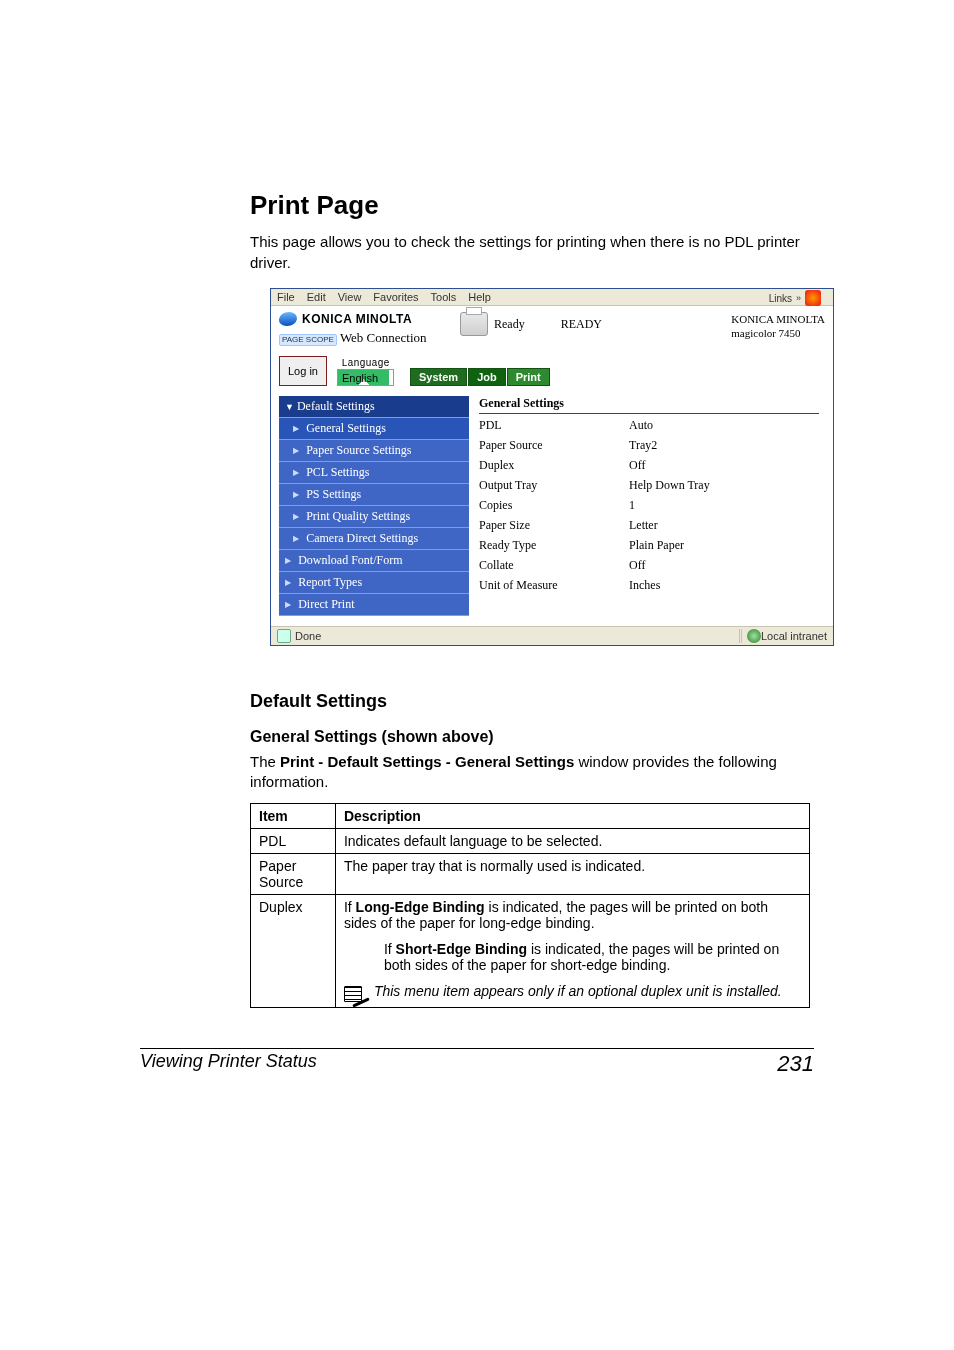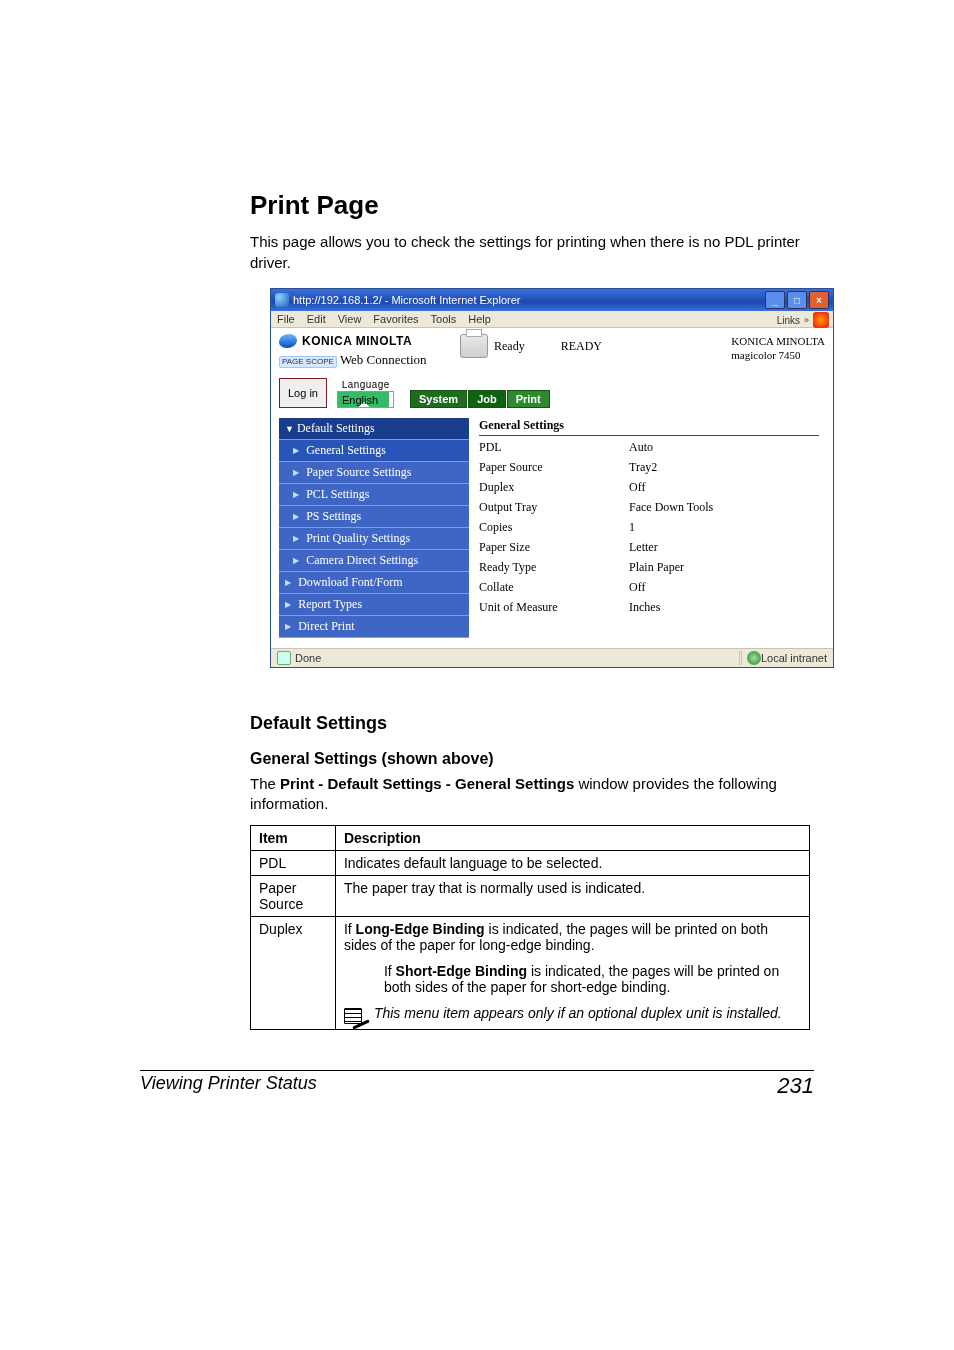--- a/index.html
+++ b/index.html
@@ -61,21 +61,21 @@
     background: #ece9d8;
     padding: 2px 6px;
     display: flex;
     gap: 12px;
     font-size: 11px;
     color: #333;
     border-bottom: 1px solid #c9c3b1;
     position: relative;
   }
   .menubar-right {
-    position: absolute; right: 4px; top: 1px;
+    position: absolute; right: 12px; top: 1px;
     display: flex; align-items: center; gap: 4px;
     color: #333; font-size: 10px;
   }
   .menubar-right .chev { font-size: 9px; }
   .ie-flag { width:16px;height:16px;background:radial-gradient(circle,#f90,#e11);border-radius:3px;}
   .content-area { background: #fff; padding: 6px 8px 10px 8px; }
 
   .header-row { display: flex; align-items: flex-start; gap: 21px; }
   .brand-col { width: 160px; }
   .brand-line { display: flex; align-items: center; gap: 5px; margin-bottom: 4px; }
@@ -223,31 +223,20 @@
 </style>
 </head>
 <body>
 
 <div class="page">
 
   <h1 class="page-heading">Print Page</h1>
   <p class="intro">This page allows you to check the settings for printing when there is no PDL printer driver.</p>
 
   <div class="browser">
-    <div class="titlebar">
-      <div class="titlebar-left">
-        <span class="ie-icon"></span>
-        <span class="titlebar-title">http://192.168.1.2/ - Microsoft Internet Explorer</span>
-      </div>
-      <div class="win-buttons">
-        <span class="win-btn win-min">_</span>
-        <span class="win-btn win-max">□</span>
-        <span class="win-btn win-close">×</span>
-      </div>
-    </div>
 
     <div class="menubar">
       <span class="menu-item">File</span>
       <span class="menu-item">Edit</span>
       <span class="menu-item">View</span>
       <span class="menu-item">Favorites</span>
       <span class="menu-item">Tools</span>
       <span class="menu-item">Help</span>
       <span class="menubar-right">
         <span>Links</span>
@@ -311,21 +300,21 @@
         <div class="settings-panel">
           <div class="settings-title">General Settings</div>
           <div class="settings-grid">
             <div>PDL</div>
             <div>Auto</div>
             <div>Paper Source</div>
             <div>Tray2</div>
             <div>Duplex</div>
             <div>Off</div>
             <div>Output Tray</div>
-            <div>Face Down Tools</div>
+            <div>Help Down Tray</div>
             <div>Copies</div>
             <div>1</div>
             <div>Paper Size</div>
             <div>Letter</div>
             <div>Ready Type</div>
             <div>Plain Paper</div>
             <div>Collate</div>
             <div>Off</div>
             <div>Unit of Measure</div>
             <div>Inches</div>

